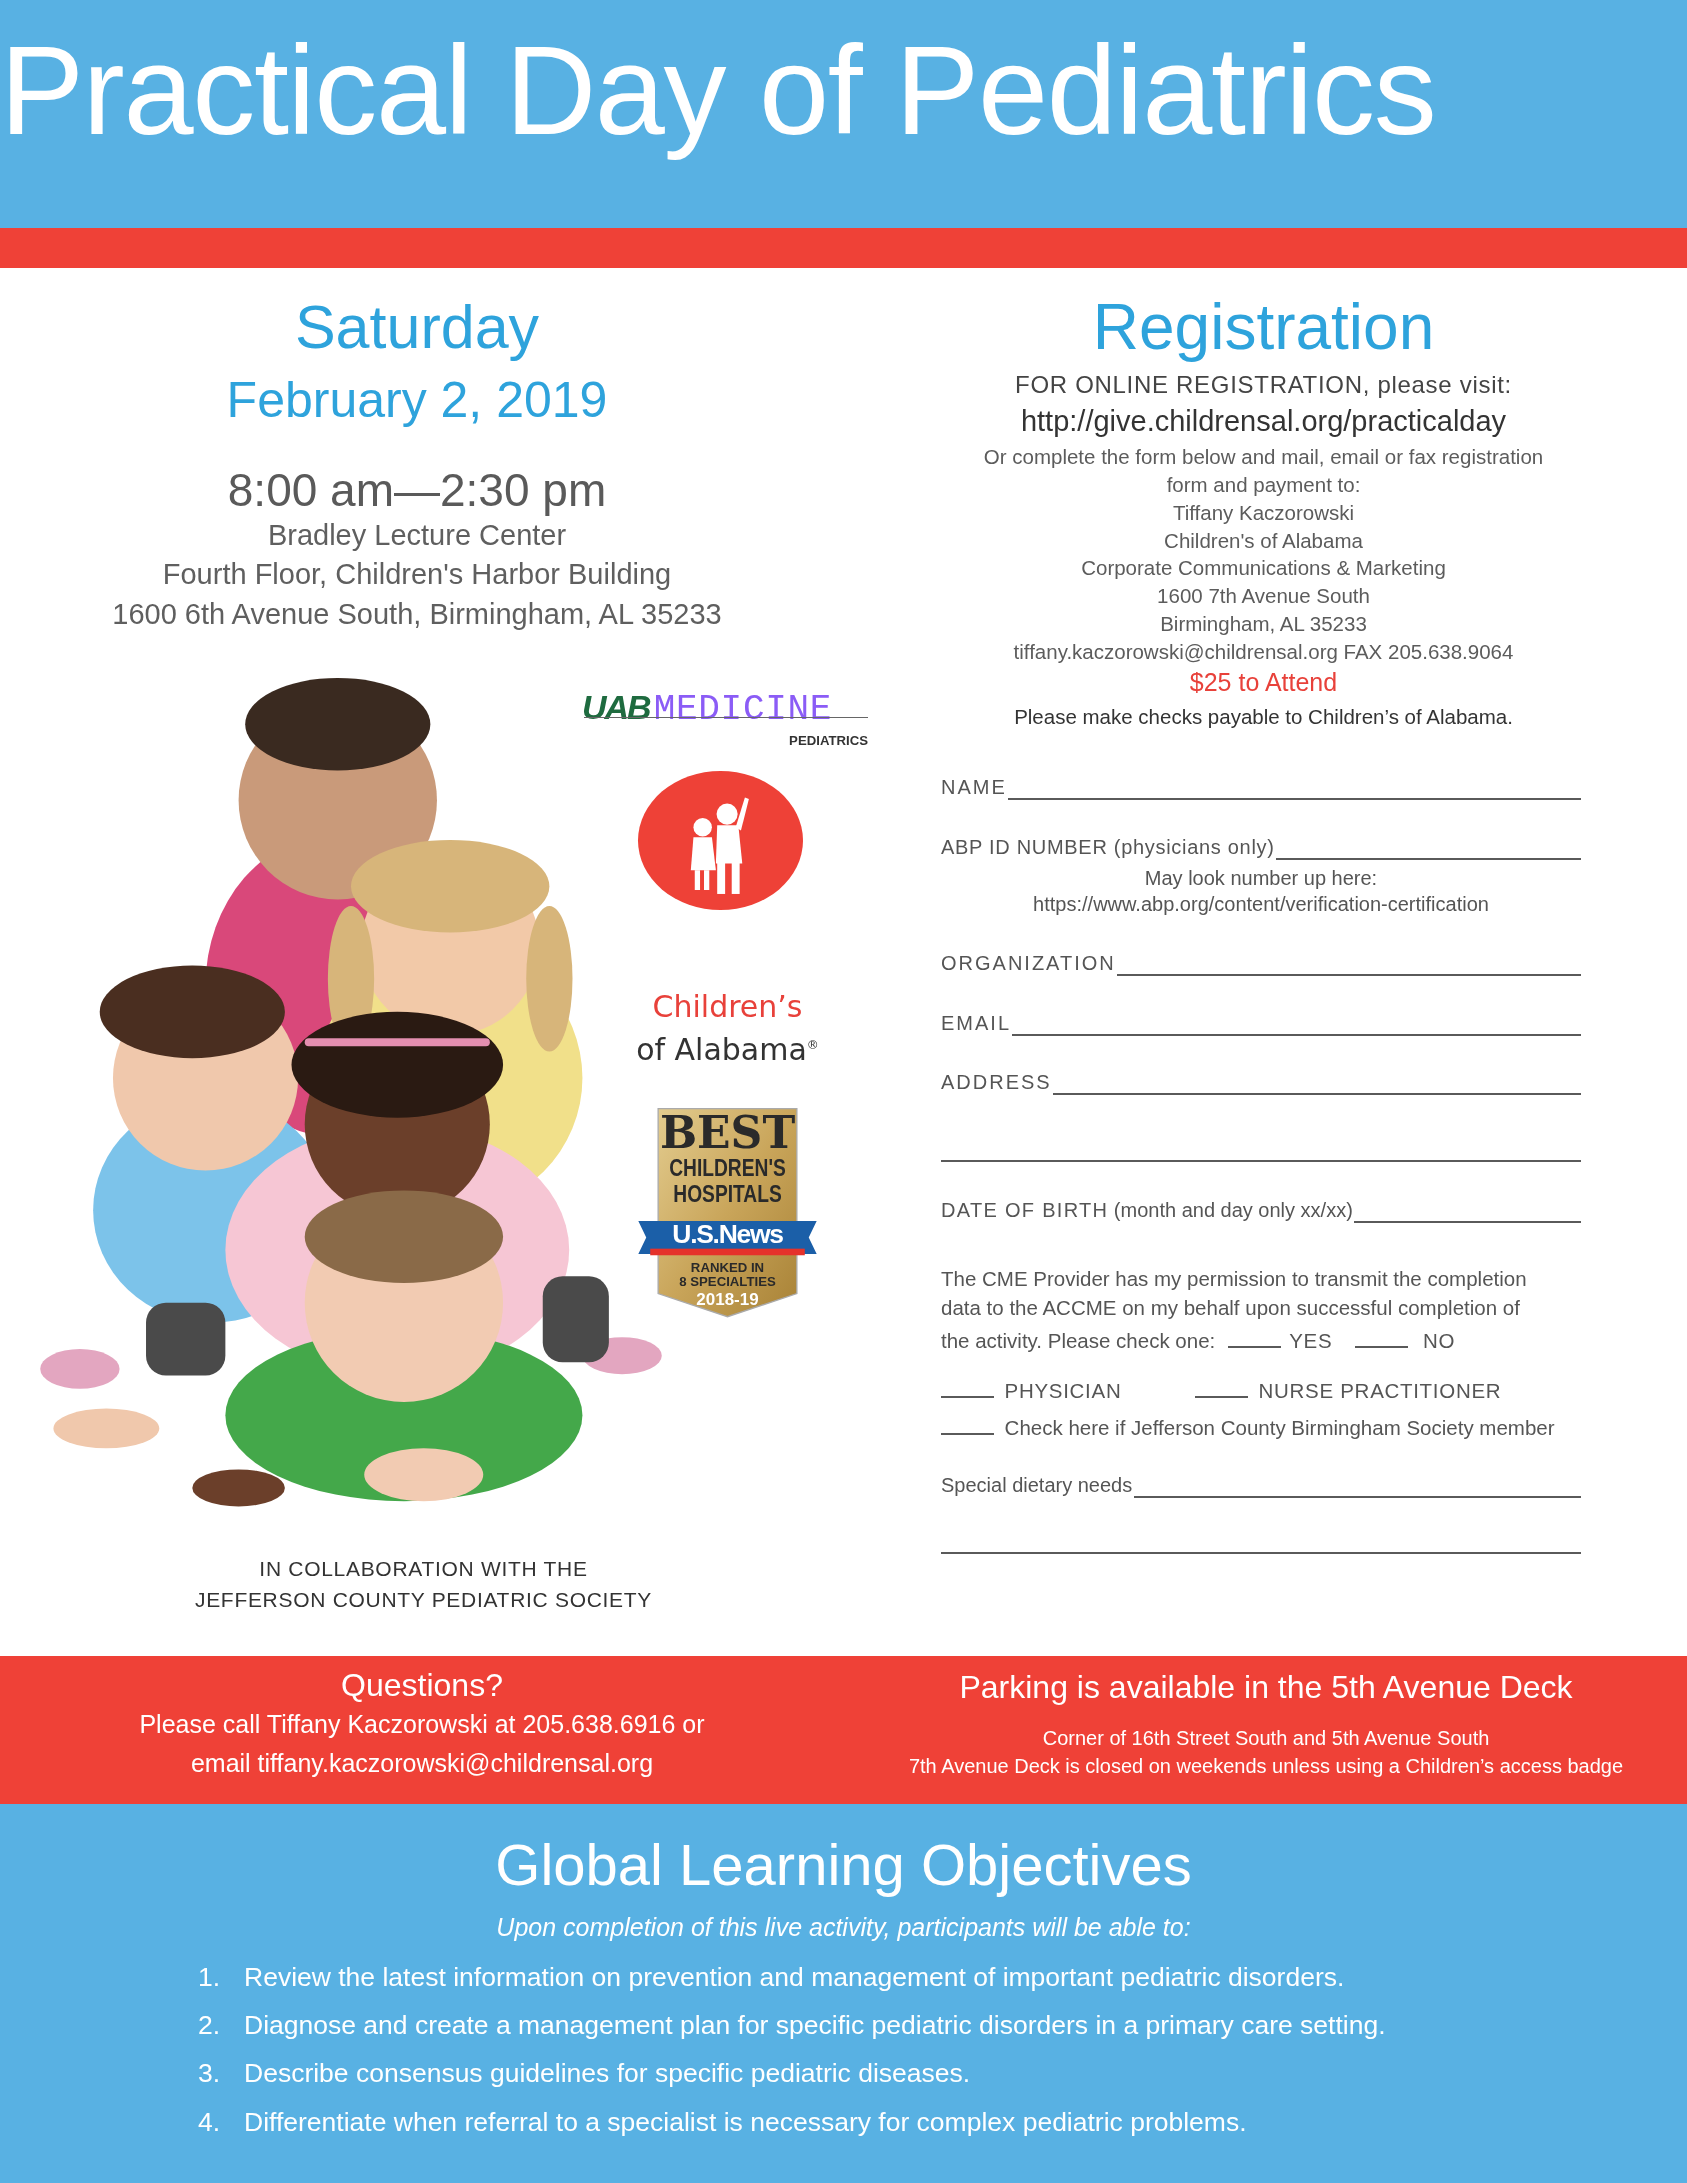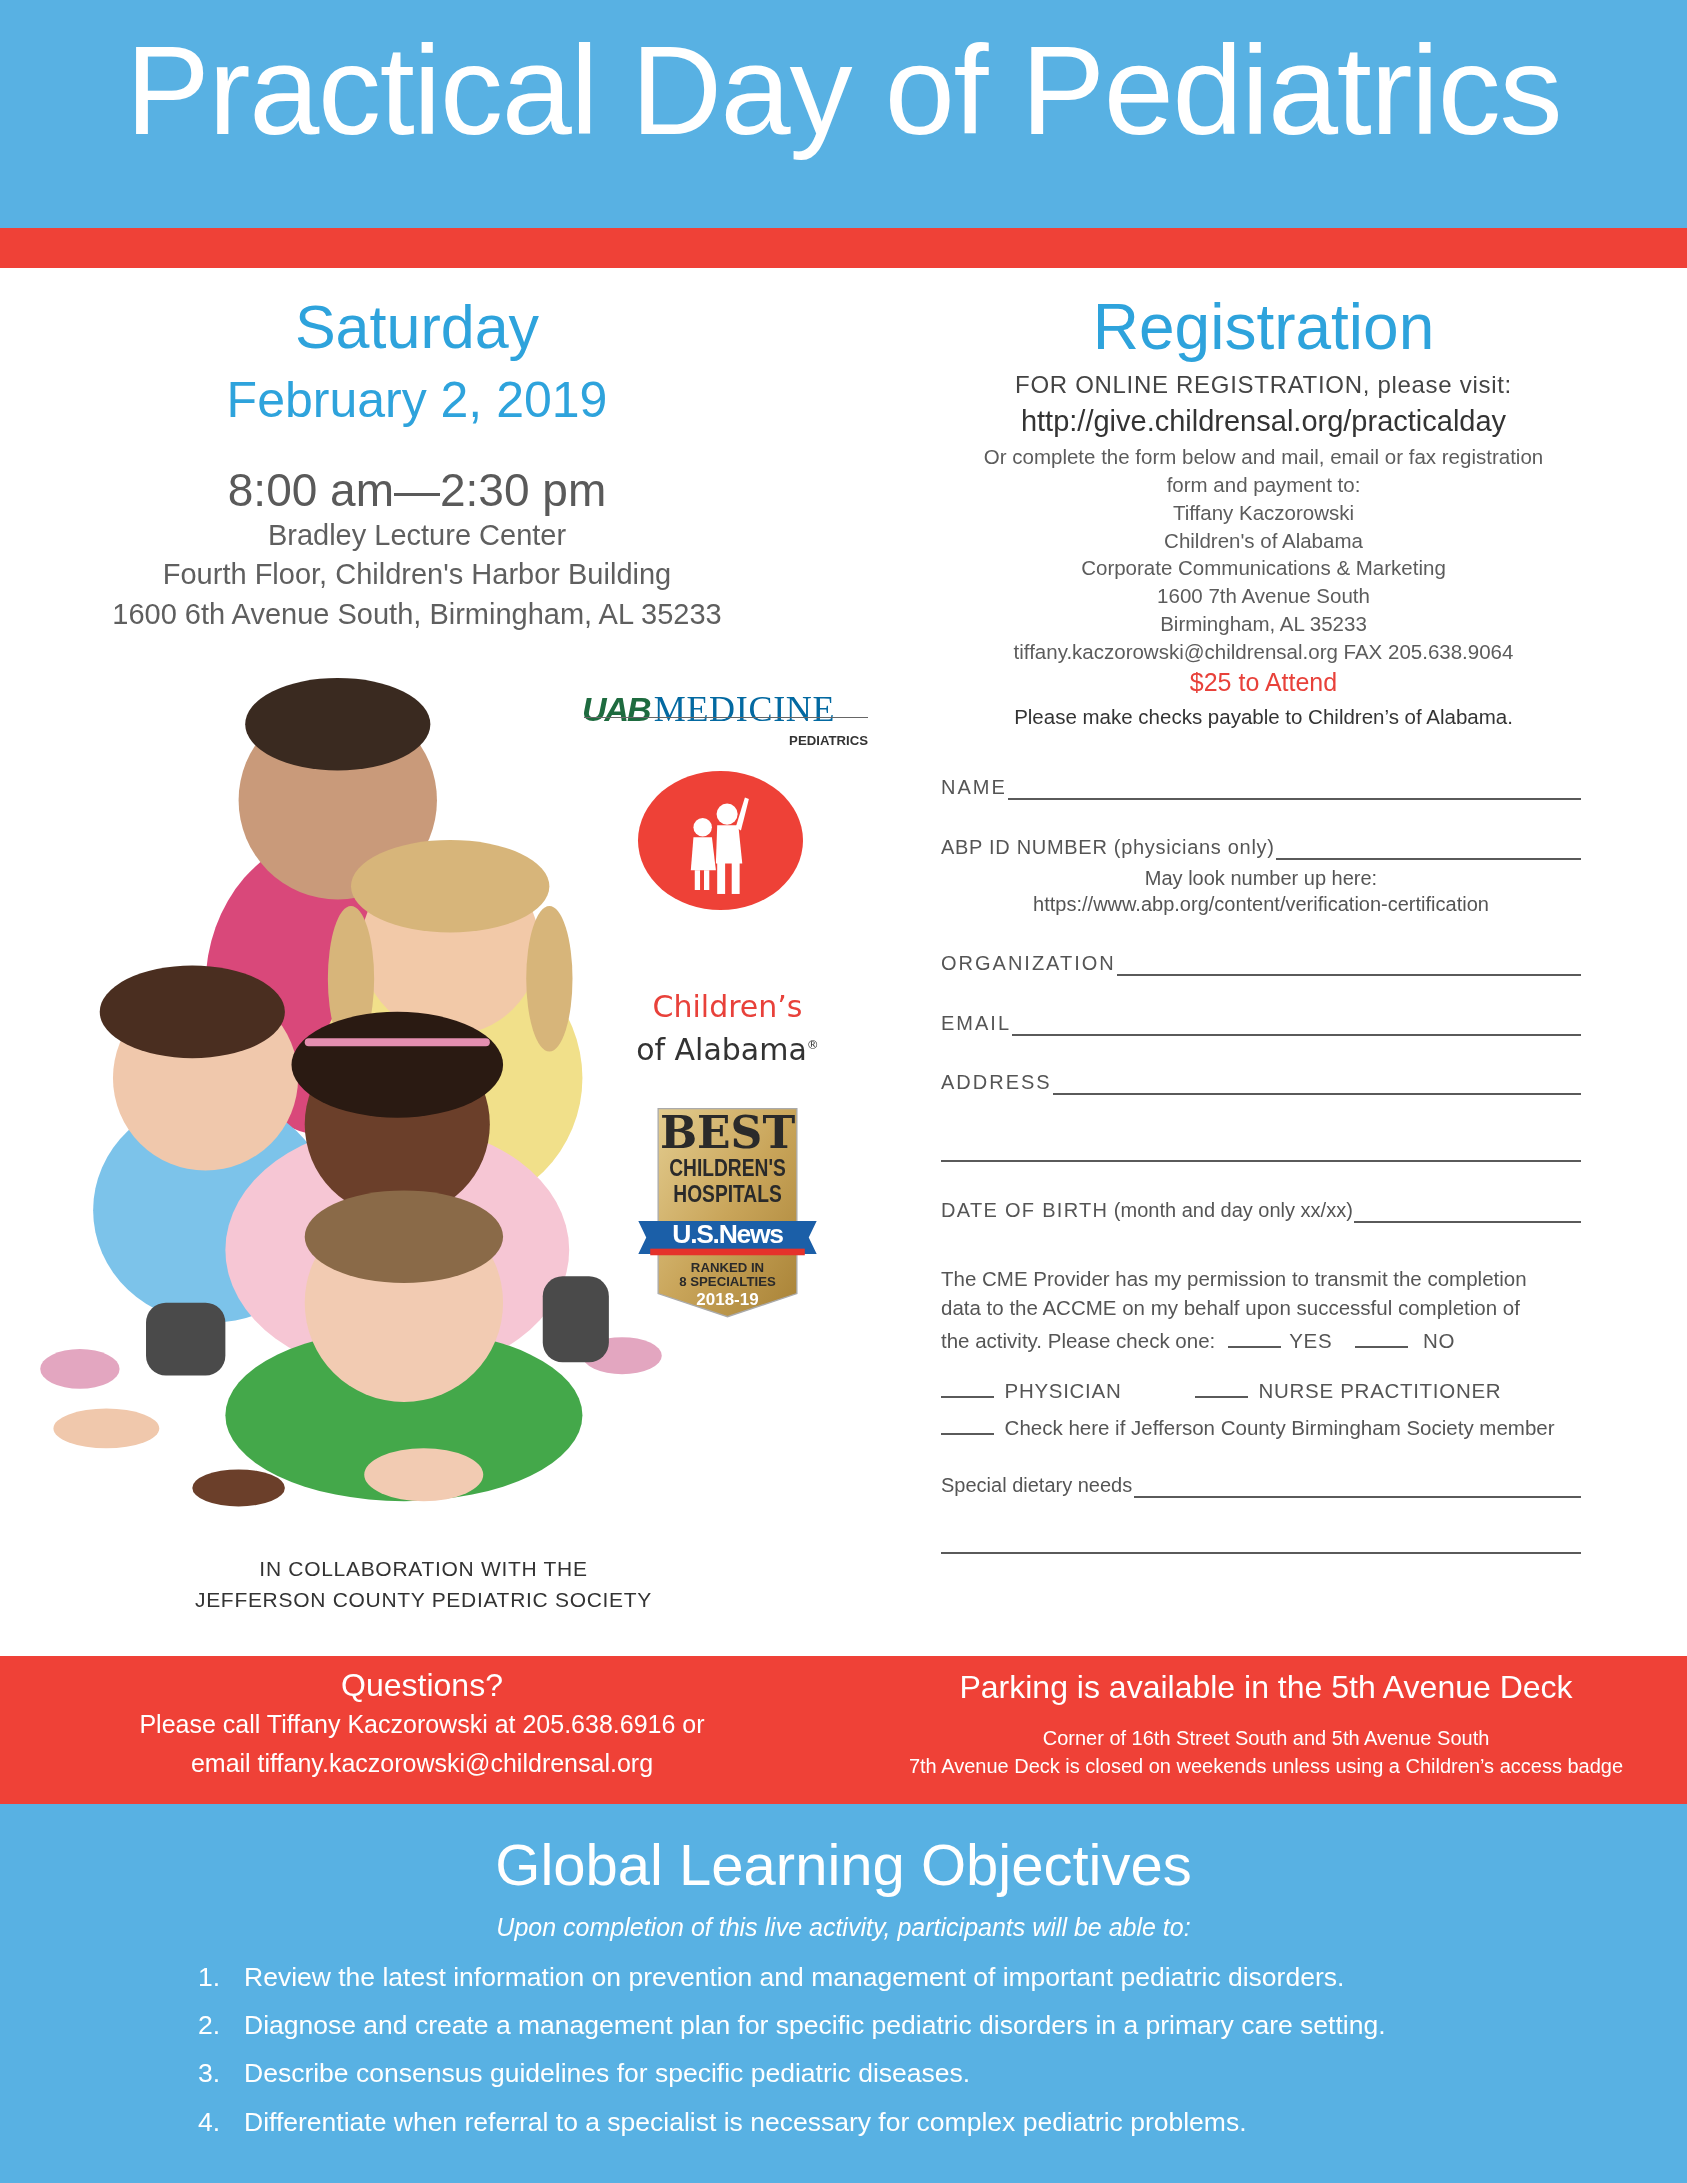--- a/index.html
+++ b/index.html
@@ -3,36 +3,36 @@
 <meta charset="utf-8">
 <style>
   html, body { margin:0; padding:0; }
   body { width:1687px; height:2183px; position:relative; background:#ffffff; overflow:hidden;
          font-family:"DejaVu Sans", sans-serif; color:#555; }
   .abs { position:absolute; }
   .center { text-align:center; }
 
   
   #top-band { left:0; top:0; width:1687px; height:228px; background:#58b1e3; }
-  #title { left:0; top:14.6px; width:1687px; text-align:center; color:#fff;
+  #title { left:0; top:14.6px; width:1687px; text-align:left; color:#fff;
            font-family:"Liberation Sans", sans-serif; font-size:126px; letter-spacing:-1.3px; line-height:152px; font-weight:normal; }
   #red-stripe { left:0; top:228px; width:1687px; height:40px; background:#ef4137; }
 
   
   #event-day { left:40px; top:291px; width:754px; color:#2ea3dc; font-size:61px; line-height:73px; font-family:"Liberation Sans", sans-serif; }
   #event-date { left:40px; top:361px; width:754px; color:#2ea3dc; font-size:50px; line-height:79px; font-family:"Liberation Sans", sans-serif; }
   #event-time { left:40px; top:460px; width:754px; color:#5a5a5a; font-size:46px; line-height:60px; font-family:"Liberation Sans", sans-serif; }
   .venue-line { left:40px; width:754px; color:#5f5f5f; font-size:29px; line-height:40px; font-family:"Liberation Sans", sans-serif; }
 
   
   #kids-photo { left:26.5px; top:668px; width:648px; height:853px; }
   
   #uab-logo { left:582px; top:688px; width:291px; height:66px; }
   #uab-mark { font-family:"Liberation Sans", sans-serif; font-weight:bold; font-size:34px; color:#1e6b3f; letter-spacing:-2px; font-style:italic; }
-  #uab-medicine { font-family:Liberation Serif, serif; font-size:36px; color:#0369a1; letter-spacing:0.7px; }
+  #uab-medicine { font-family:Liberation Mono, monospace; font-size:36px; color:#8b5cf6; letter-spacing:0.7px; }
   #uab-rule { left:584px; top:717px; width:284px; height:1.3px; background:#666; }
   #uab-pediatrics { left:582px; top:733px; width:286px; text-align:right; font-family:"Liberation Sans", sans-serif; font-weight:bold; font-size:13.2px; color:#333; }
   #coa-circle { left:638px; top:771px; width:165px; height:139px; border-radius:50%; background:#ee4137; }
   #coa-name1 { left:582px; top:989px; width:291px; text-align:center; color:#e8413a; font-size:30px; font-family:"DejaVu Sans", sans-serif; }
   #coa-name2 { left:582px; top:1032px; width:291px; text-align:center; color:#333; font-size:30px; font-family:"DejaVu Sans", sans-serif; }
   #usnews-badge { left:638px; top:1102px; width:179px; height:218px; }
 
   #collab1 { left:106px; top:1557px; width:635px; color:#333; font-size:21px; font-family:"Liberation Sans", sans-serif; letter-spacing:0.7px; }
   #collab2 { left:106px; top:1588px; width:635px; color:#333; font-size:21px; font-family:"Liberation Sans", sans-serif; letter-spacing:0.7px; }
 

